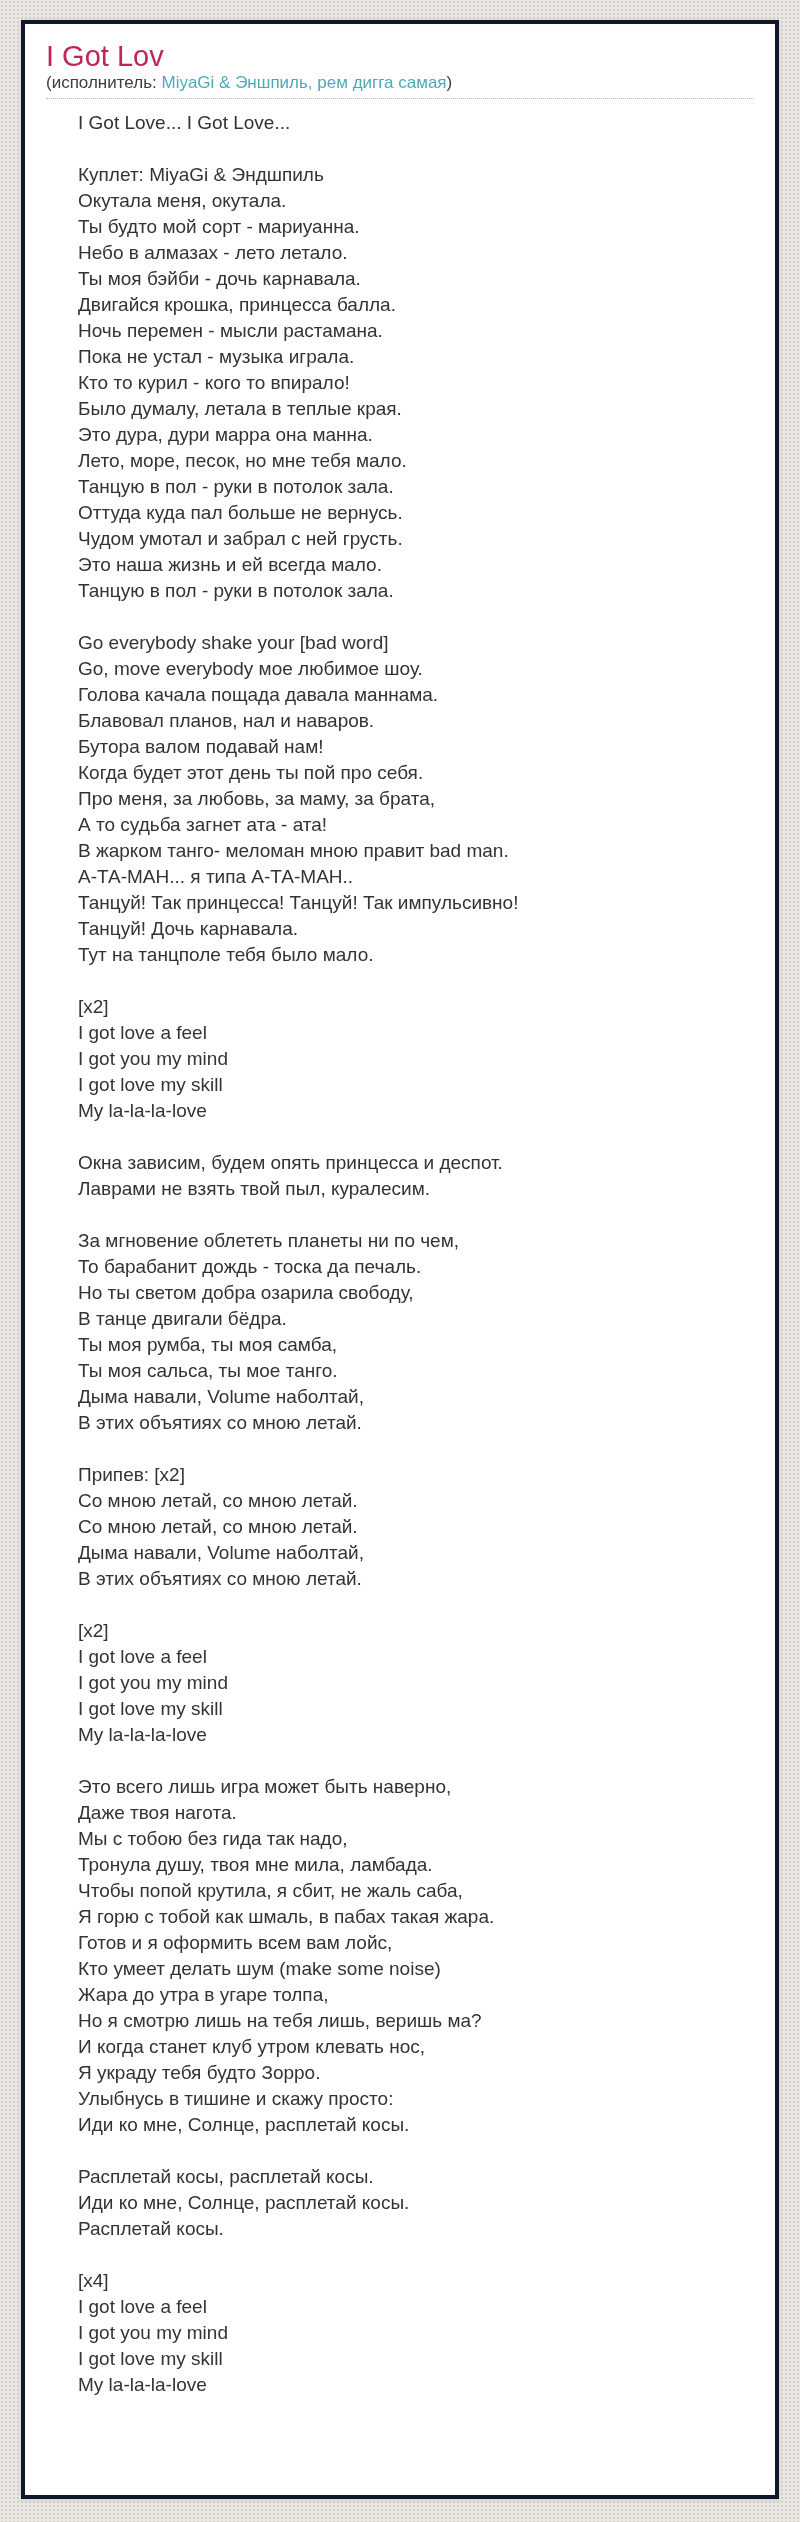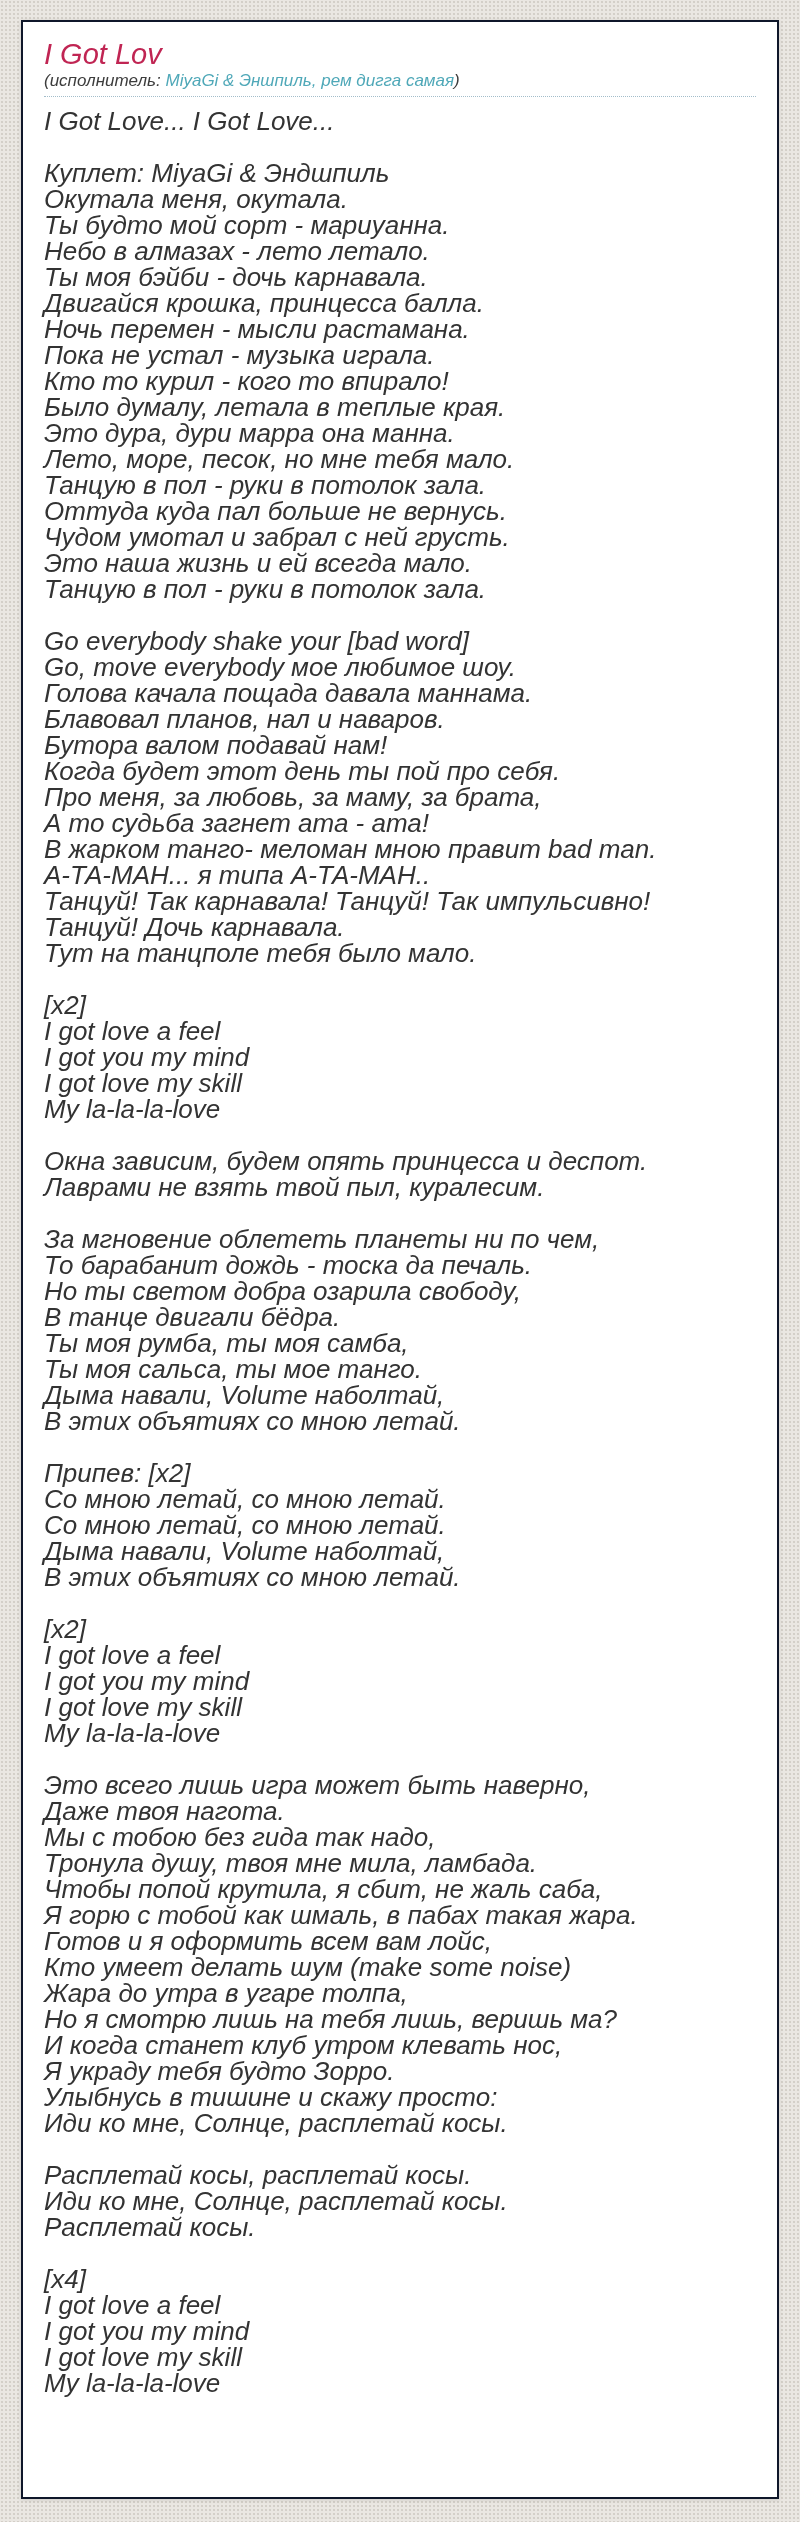--- a/index.html
+++ b/index.html
@@ -21,24 +21,23 @@
     font-family:"Liberation Sans", sans-serif;
     position:relative;
   }
   .card{
     position:absolute;
     left:21px;
     top:20px;
     width:758px;
     min-height:2479px;
     background:var(--card-color);
-    border:2px solid #0f172a;
+    border:4px solid #0f172a;
     box-shadow:0 1px 4px rgba(0,0,0,0.12);
     padding:16px 21px 28px 21px;
-    font-style:italic;
   }
   .song-title{
     font-size:29px;
     font-weight:normal;
     line-height:33px;
     color:var(--title-color);
   }
   .artist-line{
     font-size:17px;
     line-height:20px;
@@ -46,22 +45,23 @@
     padding-bottom:5px;
     border-bottom:1px dotted var(--dotted-color);
   }
   .artist-line a{
     color:var(--link-color);
     text-decoration:none;
     cursor:pointer;
   }
   .lyrics{
     margin-top:11px;
-    font-size:26px;
+    font-size:19px;
     color:var(--text-color);
+    margin-left:32px;
   }
   .lyric-line{
     height:26px;
     line-height:26px;
     white-space:pre;
   }
 </style>
 </head>
 <body>
 
@@ -96,21 +96,21 @@
       <div class="lyric-line">Go everybody shake your [bad word]</div>
       <div class="lyric-line">Go, move everybody мое любимое шоу.</div>
       <div class="lyric-line">Голова качала пощада давала маннама.</div>
       <div class="lyric-line">Блавовал планов, нал и наваров.</div>
       <div class="lyric-line">Бутора валом подавай нам!</div>
       <div class="lyric-line">Когда будет этот день ты пой про себя.</div>
       <div class="lyric-line">Про меня, за любовь, за маму, за брата,</div>
       <div class="lyric-line">А то судьба загнет ата - ата!</div>
       <div class="lyric-line">В жарком танго- меломан мною правит bad man.</div>
       <div class="lyric-line">А-ТА-МАН... я типа А-ТА-МАН..</div>
-      <div class="lyric-line">Танцуй! Так карнавала! Танцуй! Так импульсивно!</div>
+      <div class="lyric-line">Танцуй! Так принцесса! Танцуй! Так импульсивно!</div>
       <div class="lyric-line">Танцуй! Дочь карнавала.</div>
       <div class="lyric-line">Тут на танцполе тебя было мало.</div>
       <div class="lyric-line">&nbsp;</div>
       <div class="lyric-line">[x2]</div>
       <div class="lyric-line">I got love a feel</div>
       <div class="lyric-line">I got you my mind</div>
       <div class="lyric-line">I got love my skill</div>
       <div class="lyric-line">My la-la-la-love</div>
       <div class="lyric-line">&nbsp;</div>
       <div class="lyric-line">Окна зависим, будем опять принцесса и деспот.</div>

